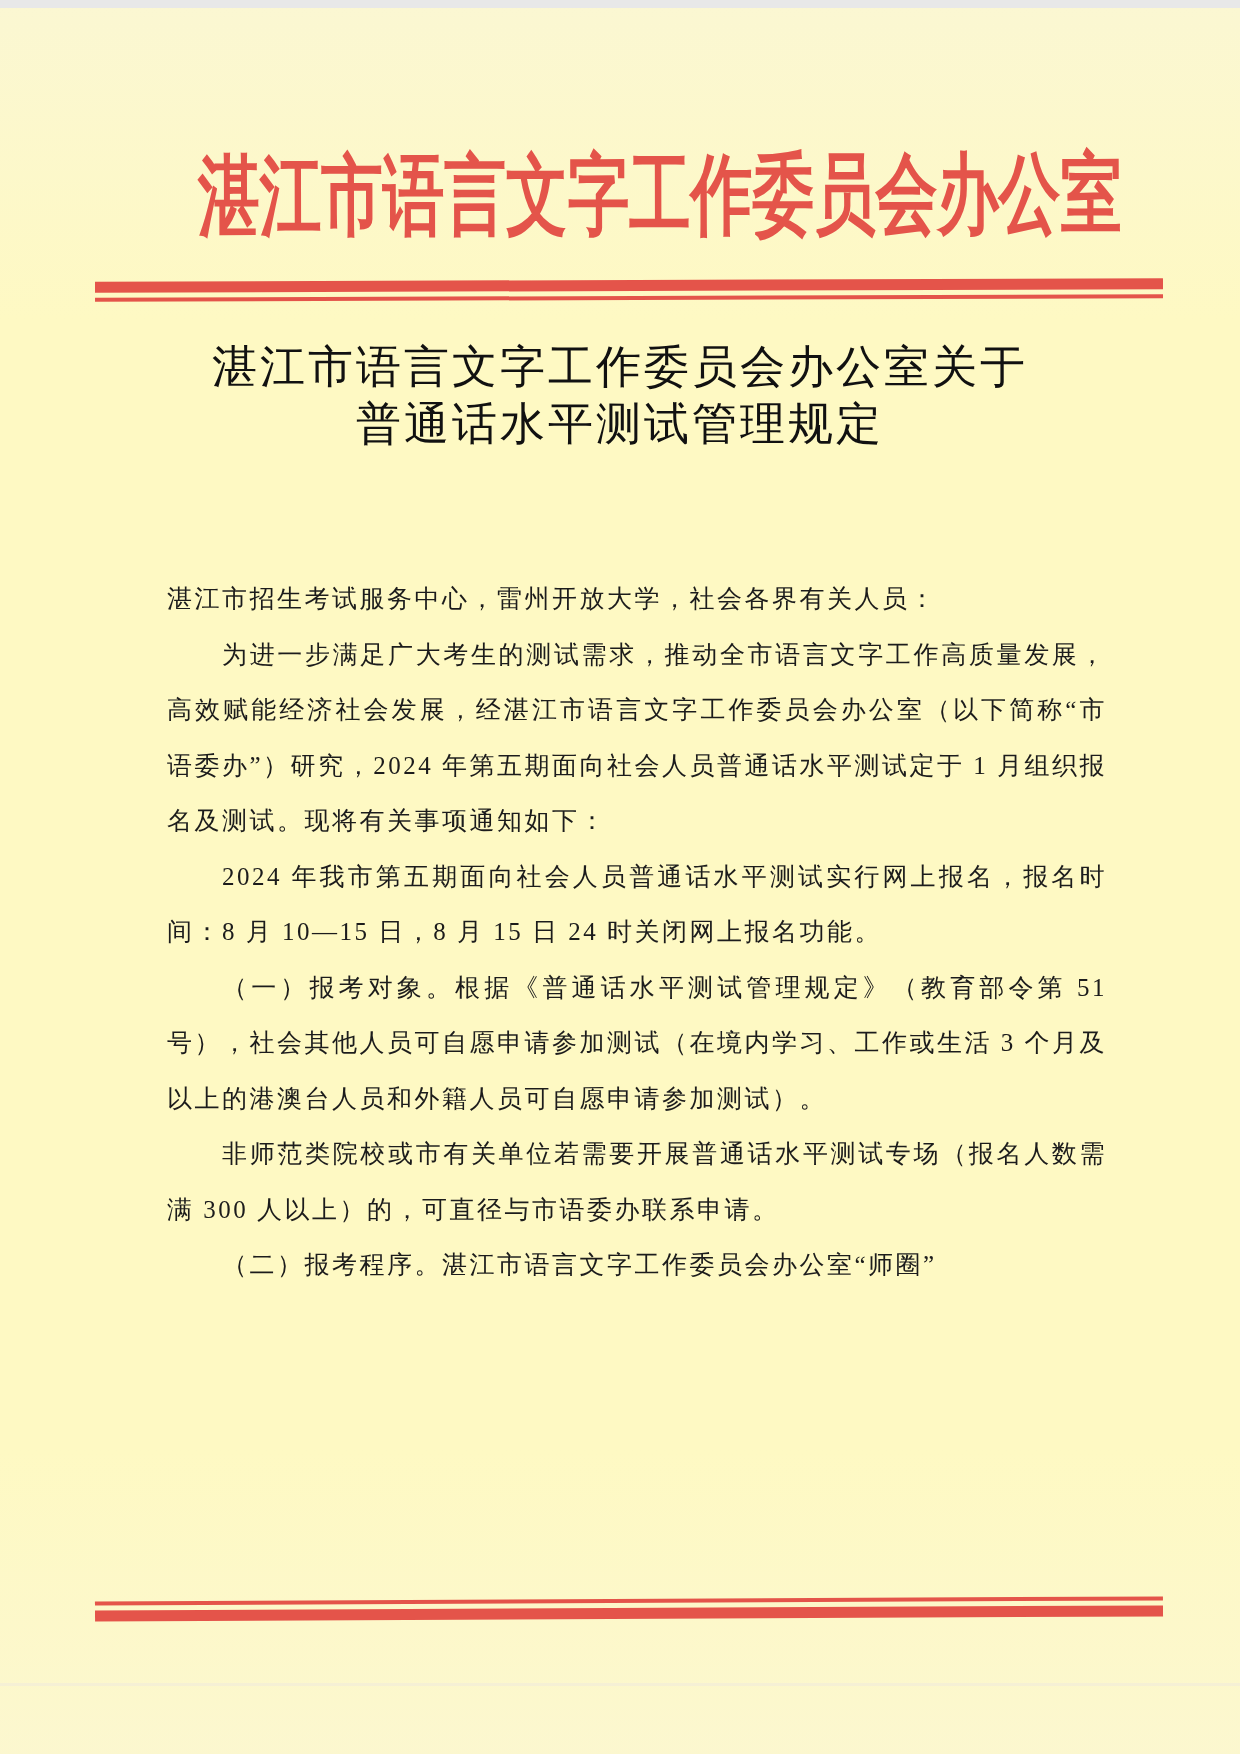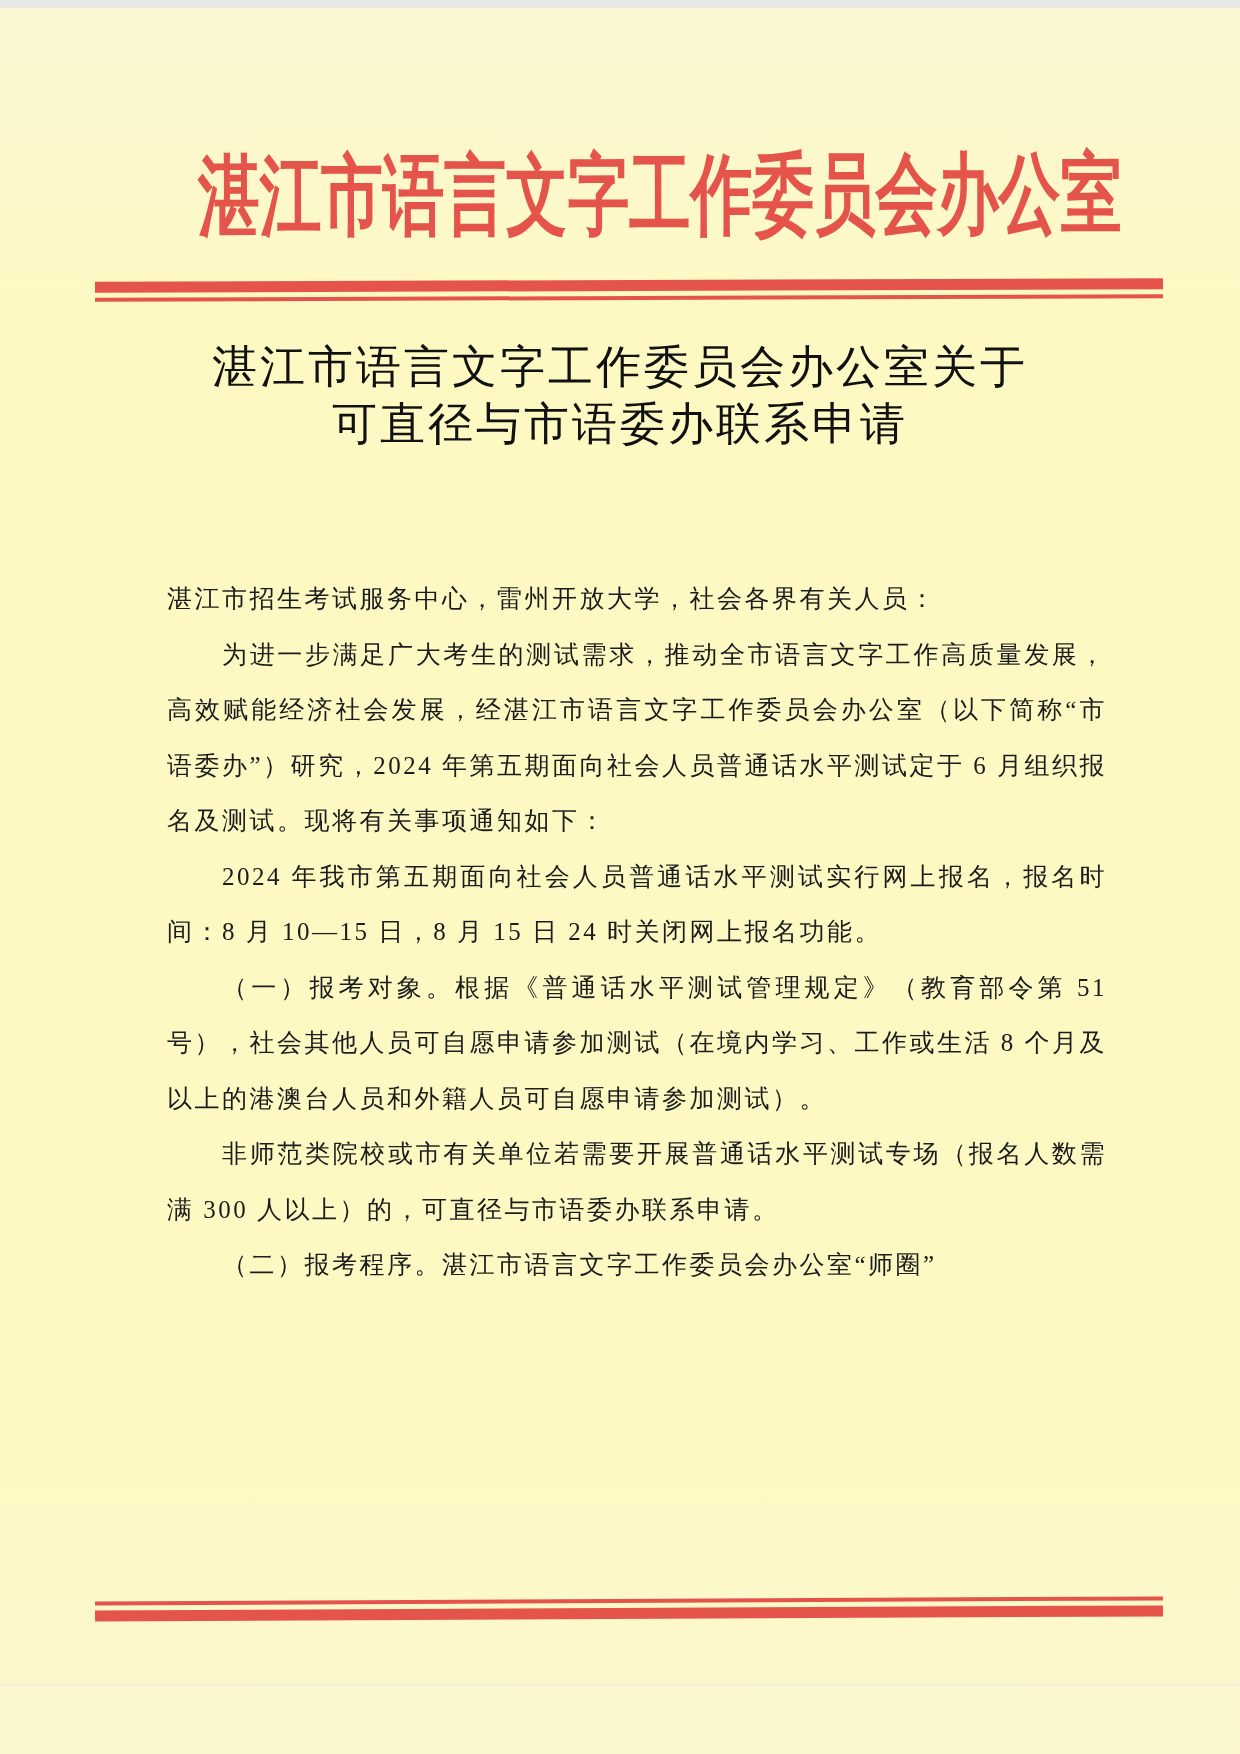--- a/index.html
+++ b/index.html
@@ -115,28 +115,28 @@
   </div>
 
   <div class="rule rule-top">
     <div class="thick"></div>
     <div class="gap"></div>
     <div class="thin"></div>
   </div>
 
   <div class="doc-title">
     <div class="line">湛江市语言文字工作委员会办公室关于</div>
-    <div class="line">可直径与市语委办联系申请</div>
+    <div class="line">普通话水平测试管理规定</div>
   </div>
 
   <div class="doc-body">
     <p>湛江市招生考试服务中心，雷州开放大学，社会各界有关人员：</p>
-    <p class="indent">为进一步满足广大考生的测试需求，推动全市语言文字工作高质量发展，高效赋能经济社会发展，经湛江市语言文字工作委员会办公室（以下简称“市语委办”）研究，2024 年第五期面向社会人员普通话水平测试定于 6 月组织报名及测试。现将有关事项通知如下：</p>
+    <p class="indent">为进一步满足广大考生的测试需求，推动全市语言文字工作高质量发展，高效赋能经济社会发展，经湛江市语言文字工作委员会办公室（以下简称“市语委办”）研究，2024 年第五期面向社会人员普通话水平测试定于 1 月组织报名及测试。现将有关事项通知如下：</p>
     <p class="indent">2024 年我市第五期面向社会人员普通话水平测试实行网上报名，报名时间：8 月 10—15 日，8 月 15 日 24 时关闭网上报名功能。</p>
-    <p class="indent">（一）报考对象。根据《普通话水平测试管理规定》（教育部令第 51 号），社会其他人员可自愿申请参加测试（在境内学习、工作或生活 8 个月及以上的港澳台人员和外籍人员可自愿申请参加测试）。</p>
+    <p class="indent">（一）报考对象。根据《普通话水平测试管理规定》（教育部令第 51 号），社会其他人员可自愿申请参加测试（在境内学习、工作或生活 3 个月及以上的港澳台人员和外籍人员可自愿申请参加测试）。</p>
     <p class="indent">非师范类院校或市有关单位若需要开展普通话水平测试专场（报名人数需满 300 人以上）的，可直径与市语委办联系申请。</p>
     <p class="indent">（二）报考程序。湛江市语言文字工作委员会办公室“师圈”</p>
   </div>
 
   <div class="rule rule-bottom">
     <div class="thin"></div>
     <div class="gap"></div>
     <div class="thick"></div>
   </div>
 

